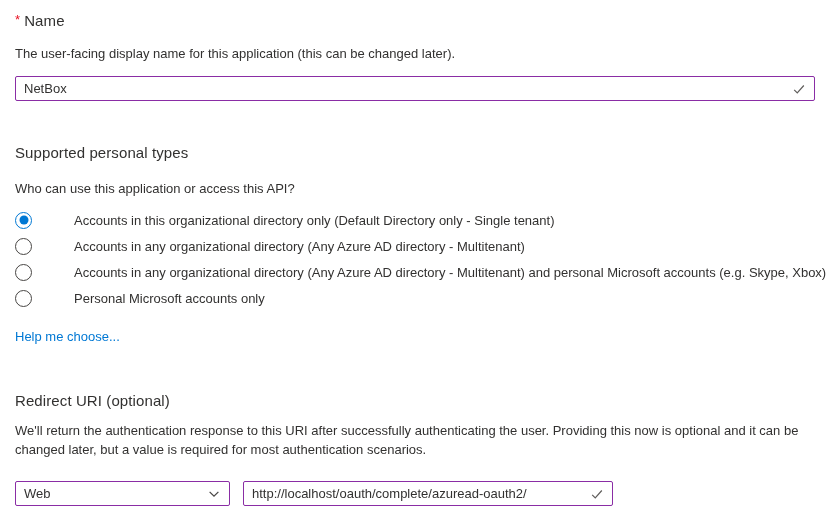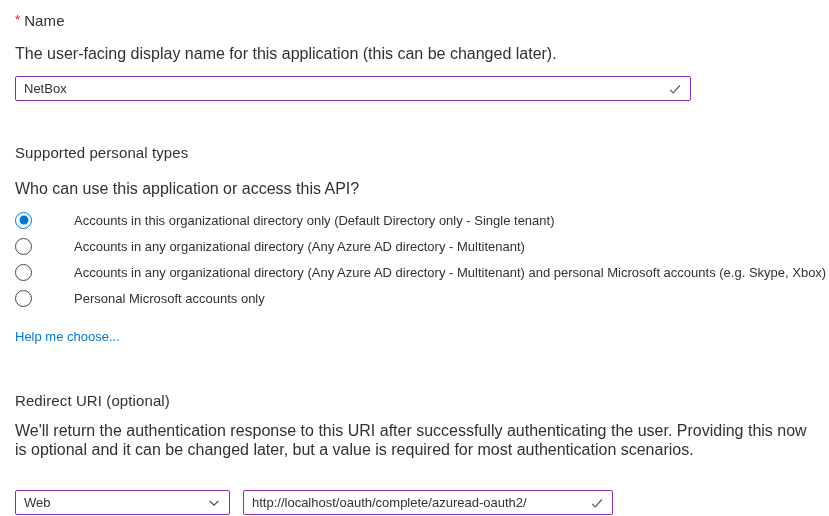--- a/index.html
+++ b/index.html
@@ -22,30 +22,30 @@
     color: #323130;
     letter-spacing: 0.1px;
   }
   .required-star {
     color: #e81123;
     font-size: 13px;
     margin-right: 4px;
     vertical-align: 2px;
   }
   .desc {
-    font-size: 16px;
+    font-size: 13px;
     color: #323130;
     line-height: 19px;
   }
   
   .name-desc { margin-top: 15px; }
   .name-input-wrap {
     position: relative;
     margin-top: 13px;
-    width: 676px;
+    width: 800px;
   }
   .text-input {
     width: 100%;
     height: 25px;
     border: 1px solid #8a2da5;
     border-radius: 2px;
     padding: 0 26px 0 8px;
     font-size: 13px;
     font-family: "Liberation Sans", "DejaVu Sans", sans-serif;
     color: #323130;
@@ -105,21 +105,21 @@
     text-decoration: none;
     cursor: pointer;
   }
   
   .redirect-title { margin-top: 47px; }
   .redirect-desc {
     margin-top: 12px;
     width: 805px;
   }
   .redirect-row {
-    margin-top: 31px;
+    margin-top: 22px;
     display: flex;
     align-items: center;
   }
   .platform-select {
     position: relative;
     width: 215px;
     height: 25px;
     border: 1px solid #8a2da5;
     border-radius: 2px;
     background: #ffffff;

